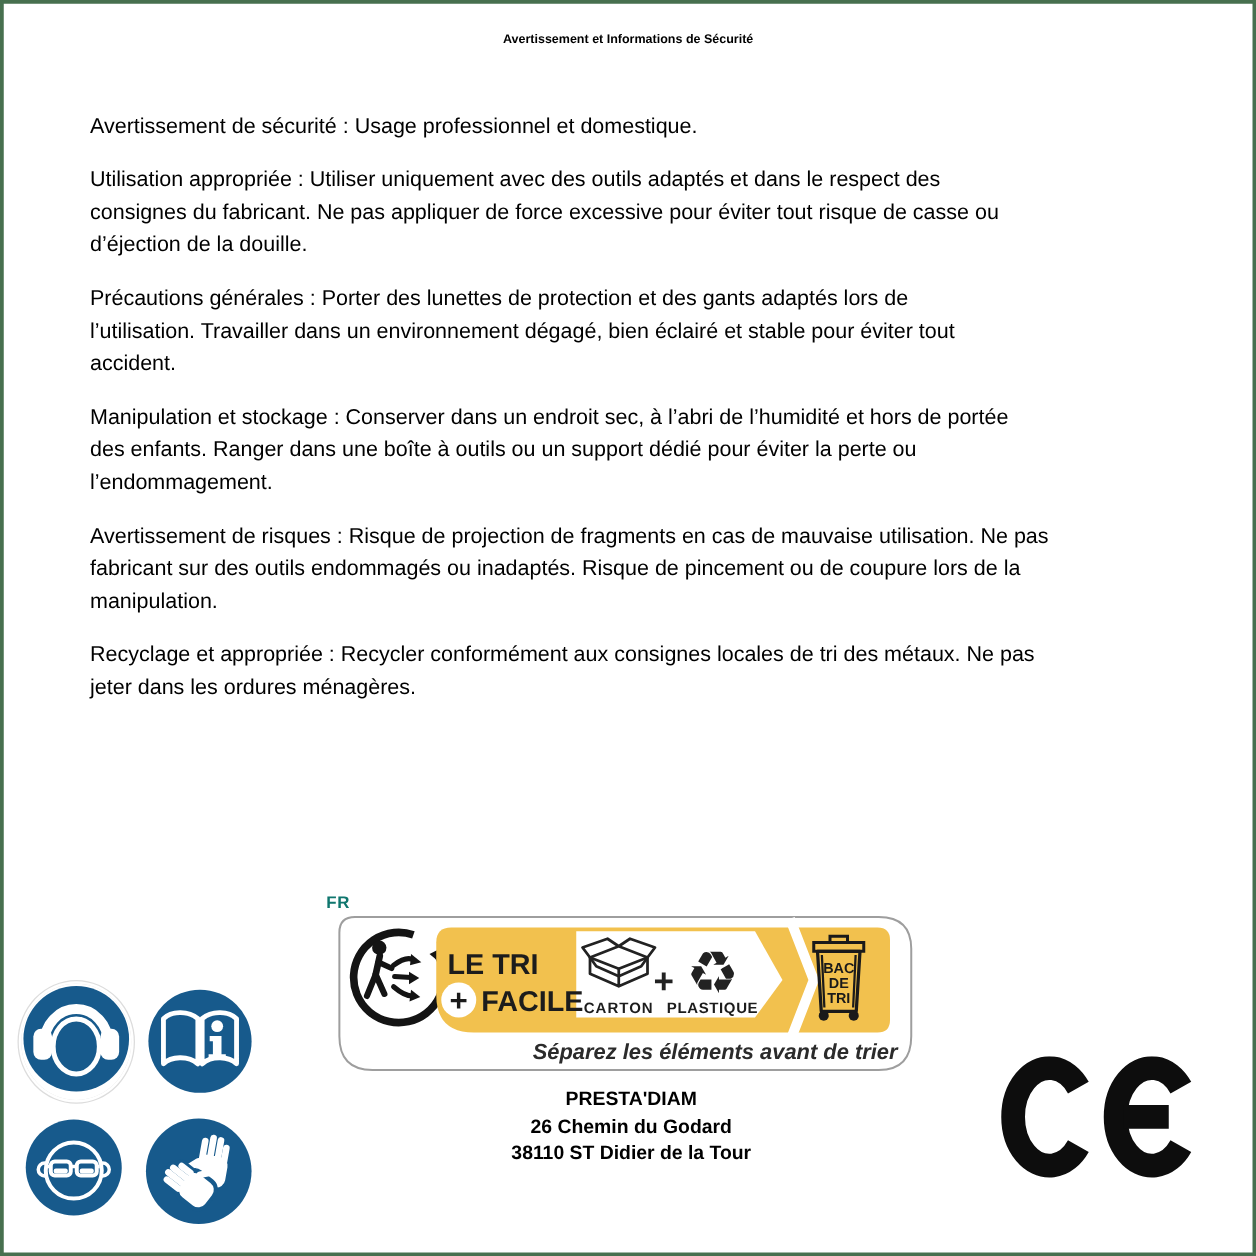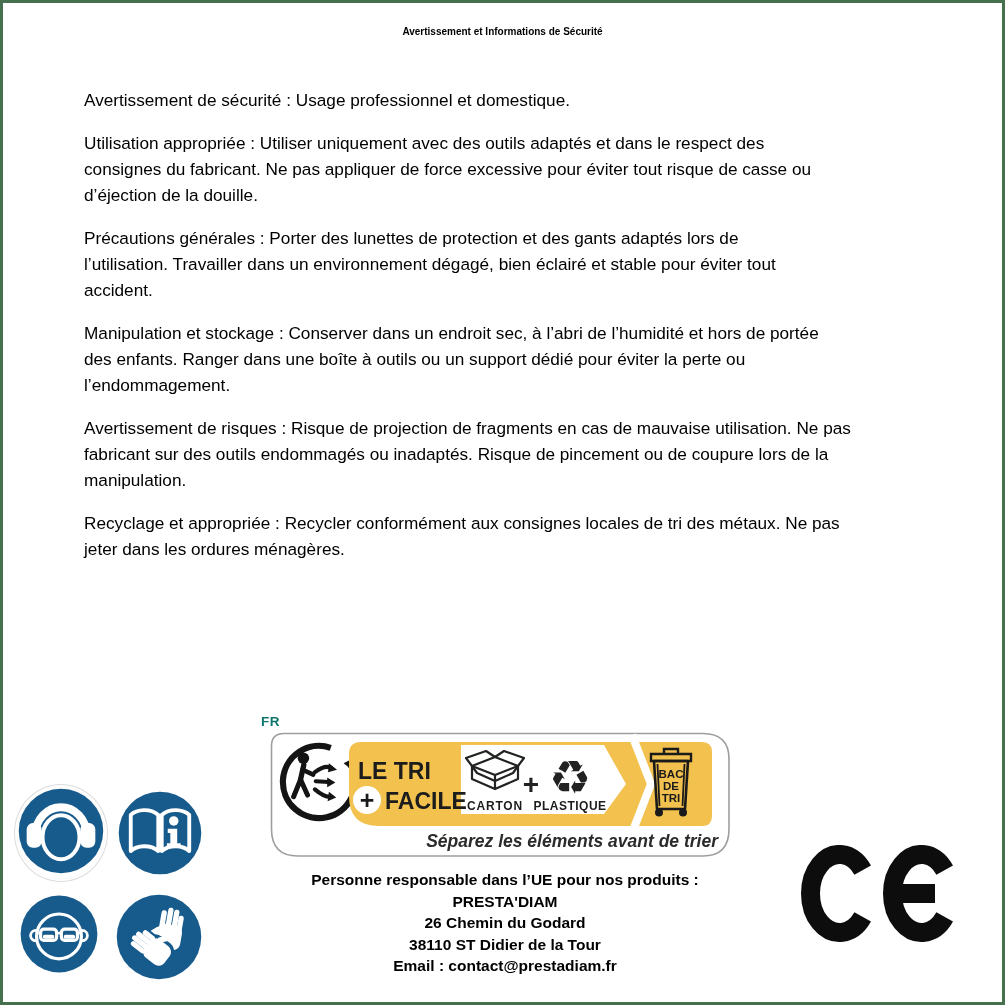--- a/index.html
+++ b/index.html
@@ -11,21 +11,21 @@
     color:#000;
   }
   #doc-title{
     position:absolute;top:23px;left:0;width:100%;
     text-align:center;font-size:10px;font-weight:bold;
   }
   #body-text{
     position:absolute;left:69px;top:84px;width:873px;
     font-size:17.2px;line-height:26px;
   }
-  #body-text p{margin:0 0 17px 12px;white-space:pre-line;}
+  #body-text p{margin:0 0 17px 0;white-space:pre-line;}
   .blue-icon{position:absolute;}
   .ring{border-radius:50%;box-shadow:0 0 0 2px #fff,0 0 0 3px #dcdcdc;}
   #fr-code{
     position:absolute;left:258px;top:711px;
     font-size:13.5px;font-weight:bold;color:#0f766e;letter-spacing:.5px;
   }
   #info-tri{position:absolute;left:267px;top:729px;}
   #address{
     position:absolute;left:252px;top:866px;width:500px;
     text-align:center;font-size:15.5px;font-weight:bold;line-height:21.5px;
@@ -173,25 +173,23 @@
         <text x="26" y="30" font-family="Liberation Sans, sans-serif" font-size="11.5" font-weight="bold" fill="#1a1a1a" text-anchor="middle">BAC</text>
         <text x="26" y="42" font-family="Liberation Sans, sans-serif" font-size="11.5" font-weight="bold" fill="#1a1a1a" text-anchor="middle">DE</text>
         <text x="26" y="54" font-family="Liberation Sans, sans-serif" font-size="11.5" font-weight="bold" fill="#1a1a1a" text-anchor="middle">TRI</text>
       </g>
 
       <text x="448" y="115" font-family="Liberation Sans, sans-serif" font-size="17.5" font-weight="bold" font-style="italic" fill="#2b2b2b" text-anchor="end">Séparez les éléments avant de trier</text>
     </svg>
   </div>
 
   <div id="address">
-    <div>Personne responsable dans l’UE pour nos produits :</div>
     <div>PRESTA'DIAM</div>
     <div>26 Chemin du Godard</div>
     <div>38110 ST Didier de la Tour</div>
-    <div>Email : contact@prestadiam.fr</div>
   </div>
 
   <div id="ce-mark">
     <svg width="200" height="105" viewBox="0 0 200 105">
       <path d="M 76.7,25.1 A 29,39 0 1 0 76.7,71.9" fill="none" stroke="#0d0d0d" stroke-width="19"></path>
       <path d="M 158.7,25.1 A 29,39 0 1 0 158.7,71.9" fill="none" stroke="#0d0d0d" stroke-width="19"></path>
       <rect x="113" y="39" width="36" height="19" fill="#0d0d0d"></rect>
     </svg>
   </div>
 

